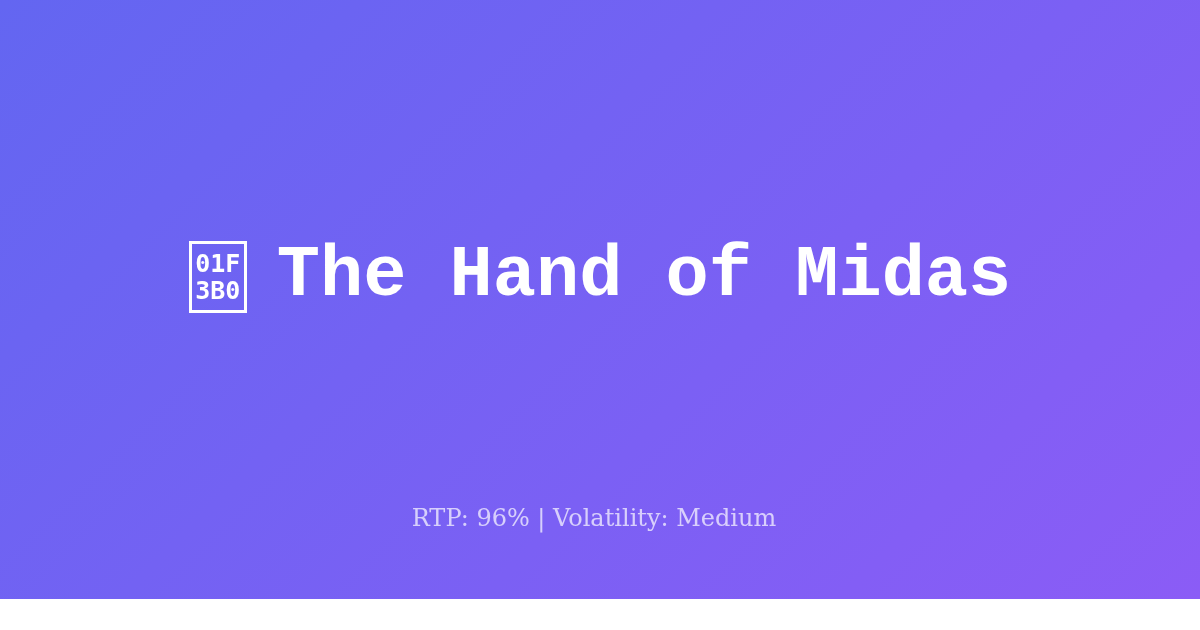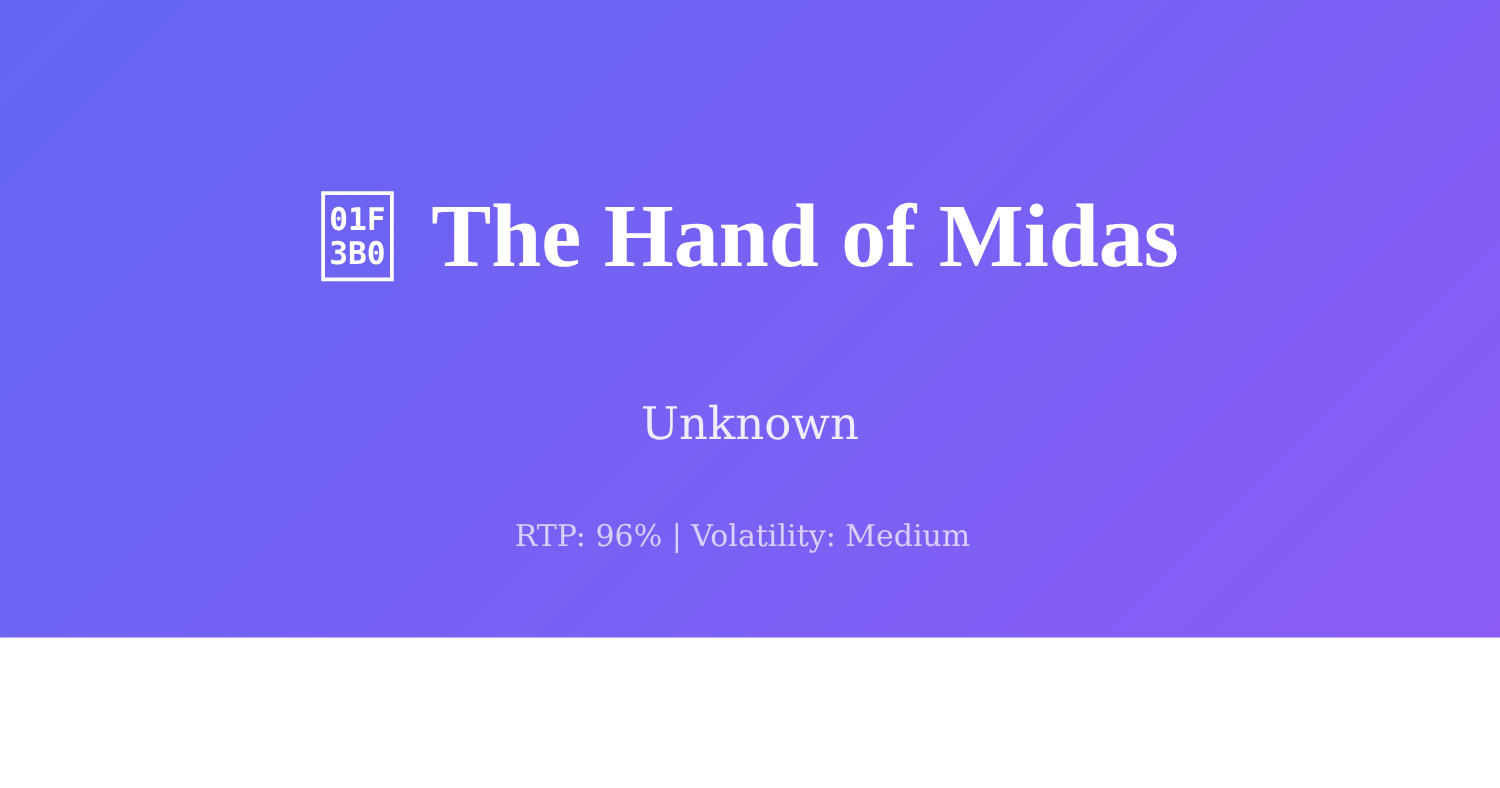--- a/index.html
+++ b/index.html
@@ -10,21 +10,21 @@
   body {
     width: 1200px;
     height: 630px;
     overflow: hidden;
     font-family: "DejaVu Serif", serif;
   }
 
   #og-card {
     position: relative;
     width: 1200px;
-    height: 510px;
+    height: 599px;
     box-sizing: border-box;
     display: flex;
     flex-direction: column;
     align-items: center;
     justify-content: center;
     background: linear-gradient(135deg, #6366f1 0%, #8b5cf6 100%);
     overflow: hidden;
   }
 
   
@@ -40,21 +40,21 @@
   .title-row {
     display: flex;
     flex-direction: row;
     align-items: center;
     justify-content: center;
     width: 100%;
     white-space: nowrap;
   }
 
   .game-title {
-    font-family: Liberation Serif, serif;
+    font-family: Liberation Mono, monospace;
     font-weight: bold;
     font-size: 72px;
     line-height: 1.06;
     color: #ffffff;
     letter-spacing: 0px;
   }
 
   
   .tofu {
     display: inline-flex;
@@ -112,19 +112,18 @@
 
       <span class="tofu">
         <span class="tofu-row">01F</span>
         <span class="tofu-row">3B0</span>
       </span>
 
       <h1 class="game-title">The Hand of Midas</h1>
 
     </div>
 
-    <div class="game-subtitle">Unknown</div>
 
   </div>
 
   <div class="game-meta">RTP: 96% | Volatility: Medium</div>
 
 </div>
 
 </body></html>

